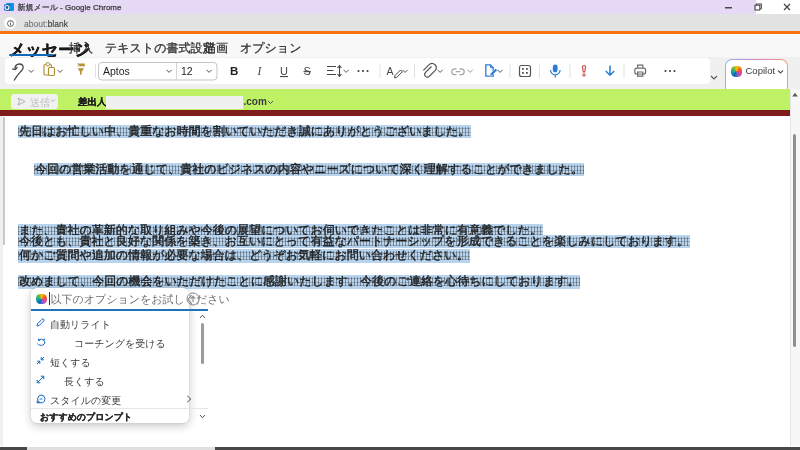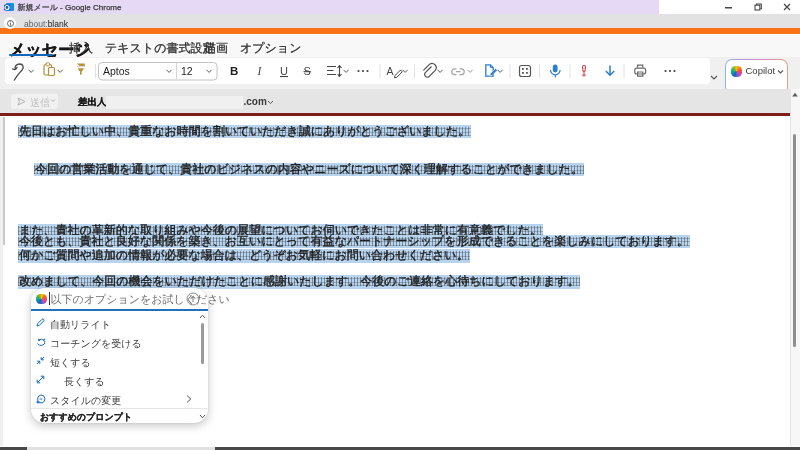--- a/index.html
+++ b/index.html
@@ -5,37 +5,37 @@
   * { margin:0; padding:0; box-sizing:border-box; }
   html,body { width:800px; height:450px; overflow:hidden; }
   body { font-family:"Liberation Sans", sans-serif; position:relative; background:#fff; }
   .abs { position:absolute; }
   .sel { background:#b7d3ee; display:inline-block; height:13.3px; line-height:13px; padding:0 1px; -webkit-text-stroke:0.35px #1e1e1e; background-image:repeating-linear-gradient(90deg, rgba(25,25,25,0.38) 0 1px, rgba(25,25,25,0) 1px 3px), repeating-linear-gradient(0deg, rgba(25,25,25,0.22) 0 1px, rgba(25,25,25,0) 1px 3.5px); background-size:auto 9px, auto 9px; background-position:0 2px, 0 2px; background-repeat:repeat-x, repeat-x; }
   .mi { position:absolute; left:19px; font-size:10px; color:#3b3b3b; white-space:nowrap; }
 </style>
 </head>
 <body>
 
-<div class="abs" style="left:0;top:0;width:659px;height:13.5px;background:#e6d9f6;">
+<div class="abs" style="left:0;top:0;width:756px;height:13.5px;background:#e6d9f6;">
   <svg class="abs" style="left:4px;top:1.8px" width="10" height="10" viewBox="0 0 10 10">
     <rect x="2" y="1" width="8" height="8" rx="1" fill="#1490df"></rect>
     <rect x="0" y="2.5" width="6" height="6" rx="1" fill="#0f5cad"></rect>
     <circle cx="3" cy="5.5" r="2" fill="none" stroke="#fff" stroke-width="1.2"></circle>
   </svg>
   <span class="abs" style="left:17.5px;top:2px;font-size:8px;color:#3a3a3a;-webkit-text-stroke:0.25px #3a3a3a;">新規メール - Google Chrome</span>
 
   <svg class="abs" style="left:725px;top:3px" width="70" height="9" viewBox="0 0 70 9">
     <rect x="0" y="4" width="7" height="1.5" fill="#474747"></rect>
     <rect x="30" y="2.2" width="4.8" height="4.8" fill="none" stroke="#474747" stroke-width="1.1"></rect>
     <path d="M31.5 2 v-1 h4.8 v4.8 h-1.2" fill="none" stroke="#474747" stroke-width="1.1"></path>
     <path d="M59 1 L65 7 M65 1 L59 7" stroke="#474747" stroke-width="1.3"></path>
   </svg>
 </div>
 
-<div class="abs" style="left:0;top:13.5px;width:800px;height:20.5px;background:#e2e2e3;border-bottom:6px solid #f97316;">
+<div class="abs" style="left:0;top:13.5px;width:800px;height:20.5px;background:#e2e2e3;border-bottom:3px solid #f97316;">
   <div class="abs" style="left:4px;top:3.5px;width:12px;height:12px;border-radius:50%;background:#fff;"></div>
   <svg class="abs" style="left:6.5px;top:6px" width="7" height="7" viewBox="0 0 7 7">
     <circle cx="3.5" cy="3.5" r="3" fill="none" stroke="#55585c" stroke-width="0.9"></circle>
     <rect x="3.1" y="1.4" width="0.9" height="0.9" fill="#55585c"></rect>
     <rect x="3.1" y="2.9" width="0.9" height="2.6" fill="#55585c"></rect>
   </svg>
   <span class="abs" style="left:24px;top:5px;font-size:8.5px;color:#5f6368;">about:<span style="color:#202124;">blank</span></span>
 </div>
 
 <div class="abs" style="left:0;top:35px;width:800px;height:22px;background:#f8f8f8;">
@@ -137,21 +137,21 @@
     <div style="width:100%;height:100%;background:#fff;border-radius:6px;position:relative;">
       <div class="abs" style="left:5px;top:5.5px;width:11px;height:11px;border-radius:42%;background:conic-gradient(from 210deg,#0b64c0,#0fa3a0,#5bb74a,#ffc000,#f2651e,#e3428c,#9160c8,#0b64c0);"></div>
       <span class="abs" style="left:19.5px;top:5px;font-size:9.5px;color:#3b3b3b;">Copilot</span>
       <svg class="abs" style="left:51px;top:9px" width="7" height="6" viewBox="0 0 7 6">
           <path d="M1 1.5 L3.5 4 L6 1.5" fill="none" stroke="#555" stroke-width="1.1"></path>
         </svg>
     </div>
   </div>
 </div>
 
-<div class="abs" style="left:0;top:89px;width:800px;height:27px;background:#e5e5e5;border-bottom:3px solid #7f1d1d;">
+<div class="abs" style="left:0;top:89px;width:800px;height:27px;background:#bef264;border-bottom:6px solid #7f1d1d;">
   <div class="abs" style="left:11px;top:5px;width:47px;height:14.5px;background:#f1f1f1;border-radius:3px;">
     <svg class="abs" style="left:6px;top:3px" width="9" height="9" viewBox="0 0 9 9">
       <path d="M1 1 L8 4.5 L1 8 L2.5 4.5 Z" fill="none" stroke="#b2b2b2" stroke-width="1"></path>
     </svg>
     <span class="abs" style="left:19px;top:2px;font-size:10px;color:#bcbcbc;">送信</span>
     <div class="abs" style="left:36px;top:2px;width:1px;height:10.5px;background:#dedede;"></div>
     <svg class="abs" style="left:39px;top:5px" width="6" height="4" viewBox="0 0 6 4">
       <path d="M1 0.5 L3 2.5 L5 0.5" fill="none" stroke="#b2b2b2" stroke-width="1"></path>
     </svg>
   </div>
@@ -188,42 +188,42 @@
 
 <div class="abs" style="left:789.5px;top:89px;width:10.5px;height:357px;background:#f7f7f7;border-left:1px solid #e5e5e5;"></div>
 <svg class="abs" style="left:792px;top:91.5px" width="6" height="5" viewBox="0 0 6 5">
     <path d="M3 0.8 L5.8 4.4 L0.2 4.4 Z" fill="#5c5c5c"></path>
   </svg>
 <div class="abs" style="left:792.8px;top:134px;width:3.2px;height:213px;background:#8f8f8f;border-radius:2px;"></div>
 
 <div class="abs" style="left:0;top:447px;width:800px;height:3px;background:#474747;"></div>
 <div class="abs" style="left:27px;top:447px;width:188px;height:3px;background:#e0e0e0;"></div>
 
-<div id="cpmenu" class="abs" style="left:31px;top:288px;width:177px;height:135px;background:#fff;border-radius:14px;box-shadow:0 3px 10px rgba(0,0,0,0.22), 0 0 2px rgba(0,0,0,0.12);">
+<div id="cpmenu" class="abs" style="left:31px;top:288px;width:158px;height:135px;background:#fff;border-radius:6px;box-shadow:0 3px 10px rgba(0,0,0,0.22), 0 0 2px rgba(0,0,0,0.12);">
 
   <div class="abs" style="left:5px;top:5.5px;width:10.5px;height:10.5px;border-radius:42%;background:conic-gradient(from 210deg,#0b64c0,#0fa3a0,#5bb74a,#ffc000,#f2651e,#e3428c,#9160c8,#0b64c0);"></div>
   <div class="abs" style="left:17.5px;top:4px;width:1px;height:13px;background:#333;"></div>
   <span class="abs" style="left:19.5px;top:3.5px;font-size:11px;color:#6e6e6e;white-space:nowrap;">以下のオプションをお試しください</span>
   <svg class="abs" style="left:155px;top:4px" width="14" height="14" viewBox="0 0 14 14">
     <circle cx="7" cy="7" r="6" fill="none" stroke="#8a8a8a" stroke-width="1"></circle>
     <path d="M7 10 V4.5 M4.7 6.7 L7 4.4 L9.3 6.7" fill="none" stroke="#8a8a8a" stroke-width="1.1"></path>
   </svg>
 
   <div class="abs" style="left:0;top:21.2px;width:177px;height:1.8px;background:#2272b9;"></div>
 
   <svg class="abs" style="left:5px;top:29.5px" width="9" height="9" viewBox="0 0 9 9">
     <path d="M1 8 l0.5-2.2 L6 1.3 a1.2 1.2 0 0 1 1.7 1.7 L3.2 7.5 z" fill="none" stroke="#1569bf" stroke-width="1"></path>
   </svg>
   <span class="mi" style="top:29.5px;">自動リライト</span>
   <svg class="abs" style="left:4.5px;top:48.5px" width="10" height="10" viewBox="0 0 10 10">
     <path d="M1.5 6.5 a3.8 3 0 1 0 1-3.4" fill="none" stroke="#1569bf" stroke-width="1"></path>
     <path d="M2.6 1.7 l-0.2 1.7 l1.7 0.2" fill="none" stroke="#1569bf" stroke-width="0.9"></path>
     <path d="M8.2 1 l0.4 1 l1 0.4 l-1 0.4 l-0.4 1 l-0.4-1 l-1-0.4 l1-0.4 z" fill="#1569bf"></path>
   </svg>
-  <span class="mi" style="top:48.8px;">コーチングを受ける</span>
+  <span class="mi" style="top:48.8px;margin-left:24px;">コーチングを受ける</span>
   <svg class="abs" style="left:5px;top:67.5px" width="9" height="9" viewBox="0 0 9 9">
     <path d="M1 8 L3.7 5.3 M1.2 5.2 L3.8 5.2 L3.8 7.8 M8 1 L5.3 3.7 M5.2 1.2 L5.2 3.8 L7.8 3.8" fill="none" stroke="#1569bf" stroke-width="1"></path>
   </svg>
   <span class="mi" style="top:67.8px;">短くする</span>
   <svg class="abs" style="left:5px;top:86.5px" width="9" height="9" viewBox="0 0 9 9">
     <path d="M1.5 7.5 L7.5 1.5 M1.2 4.8 L1.2 7.8 L4.2 7.8 M4.8 1.2 L7.8 1.2 L7.8 4.2" fill="none" stroke="#1569bf" stroke-width="1"></path>
   </svg>
   <span class="mi" style="top:86.8px;margin-left:14px;">長くする</span>
   <svg class="abs" style="left:5px;top:105.5px" width="10" height="10" viewBox="0 0 10 10">
     <path d="M5 1 a4 4 0 1 1 -3.6 5.8 L1 9 l2.6-0.6 A4 4 0 0 1 5 1 z" fill="none" stroke="#1569bf" stroke-width="1"></path>

